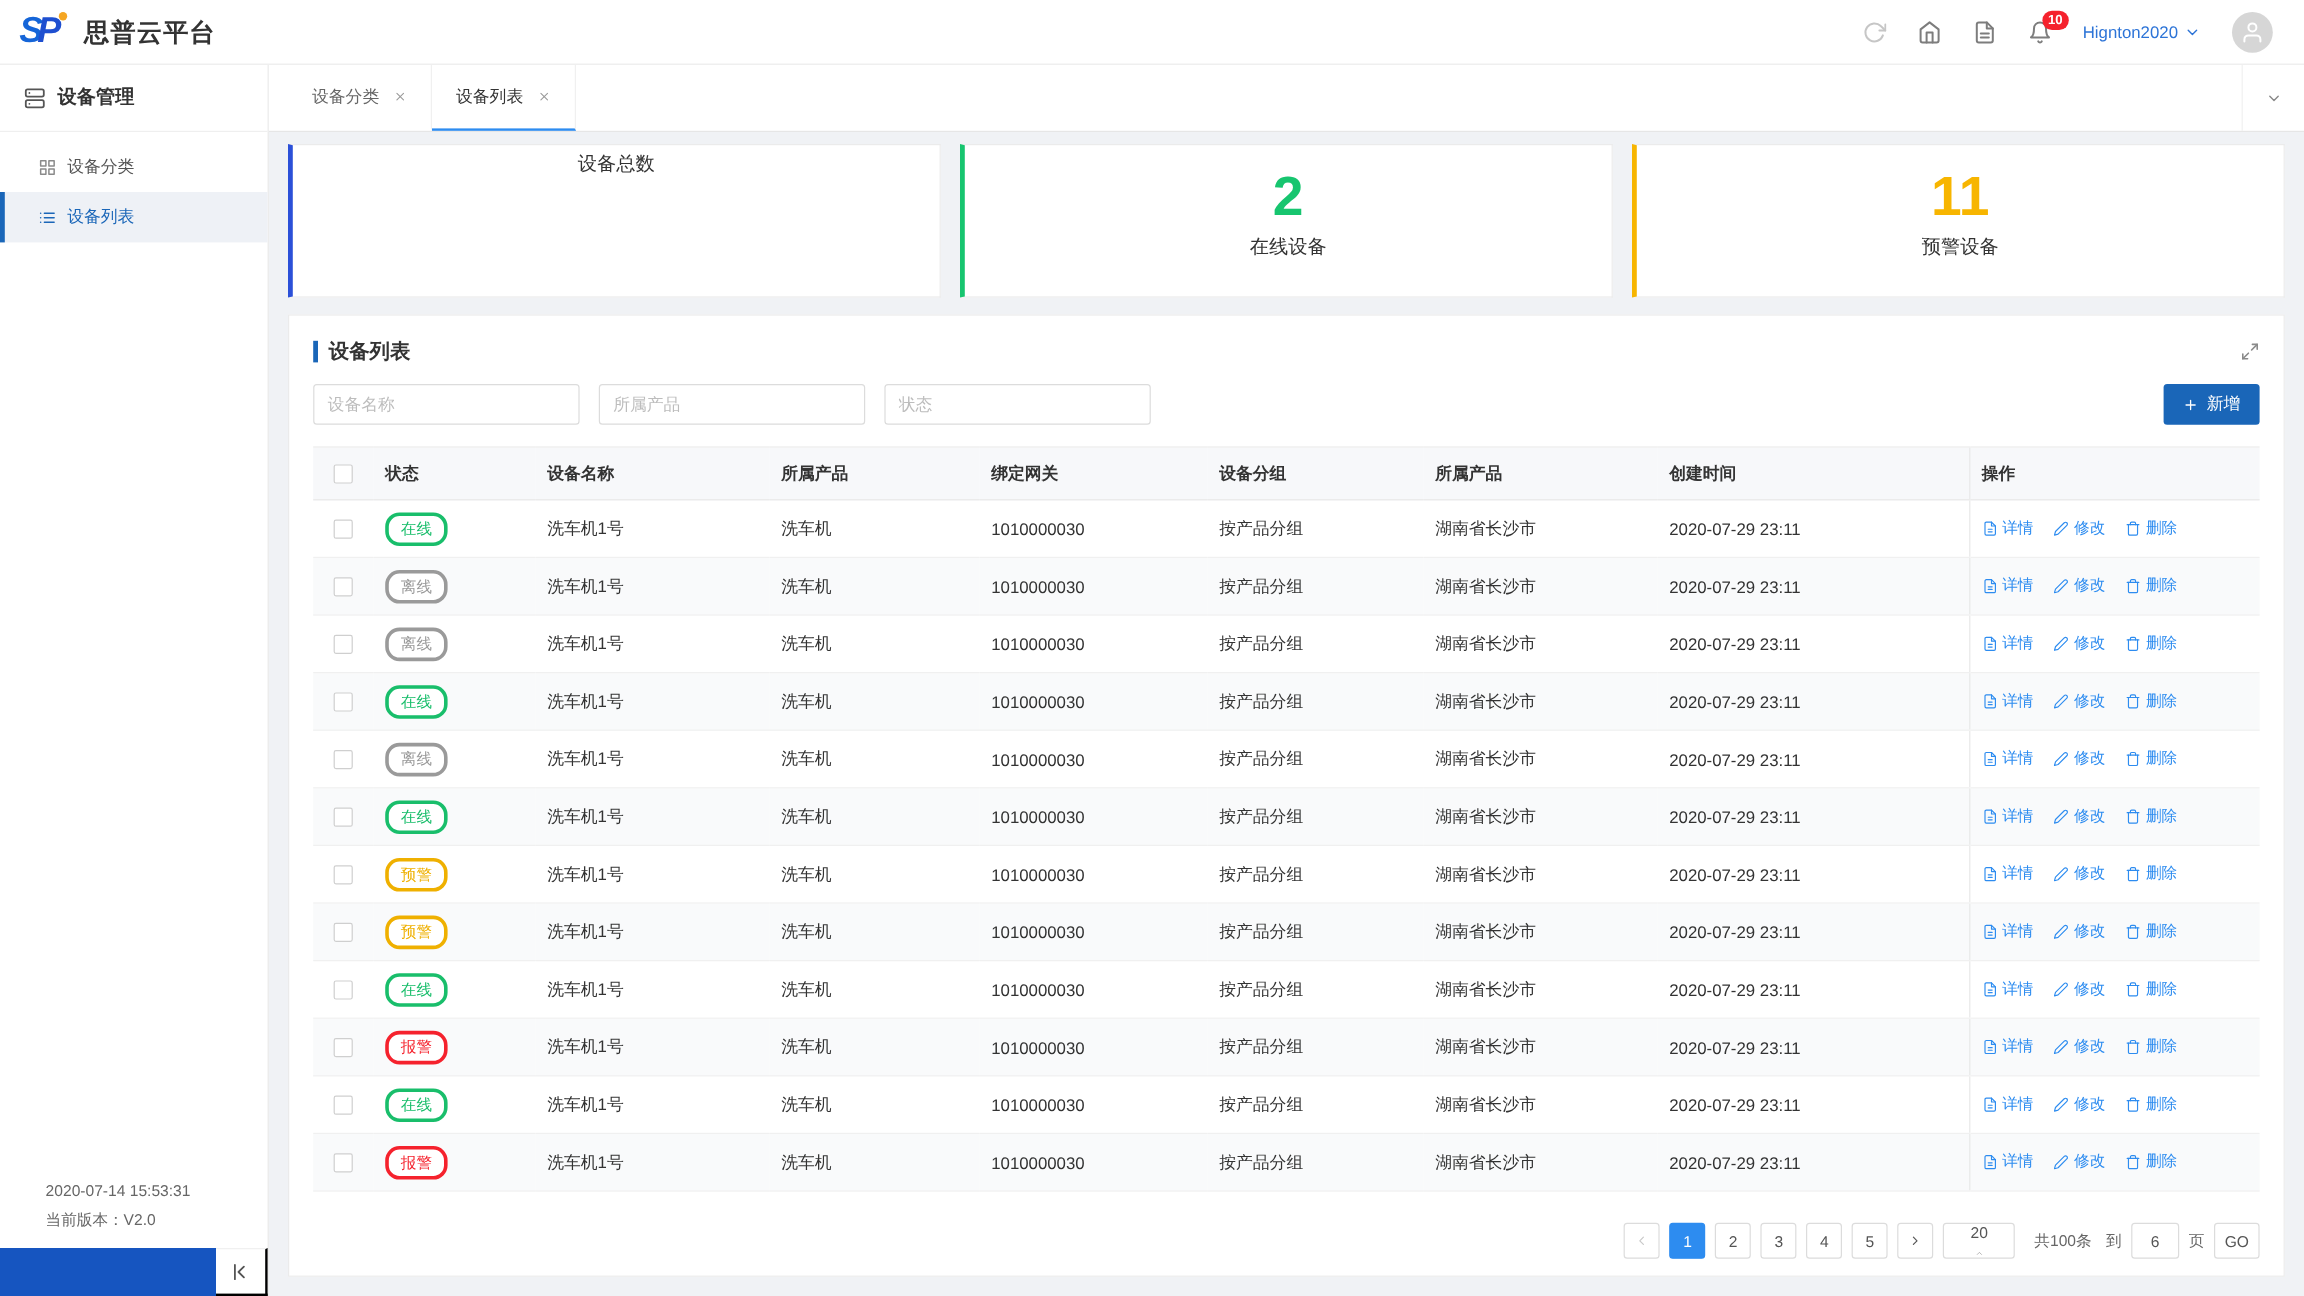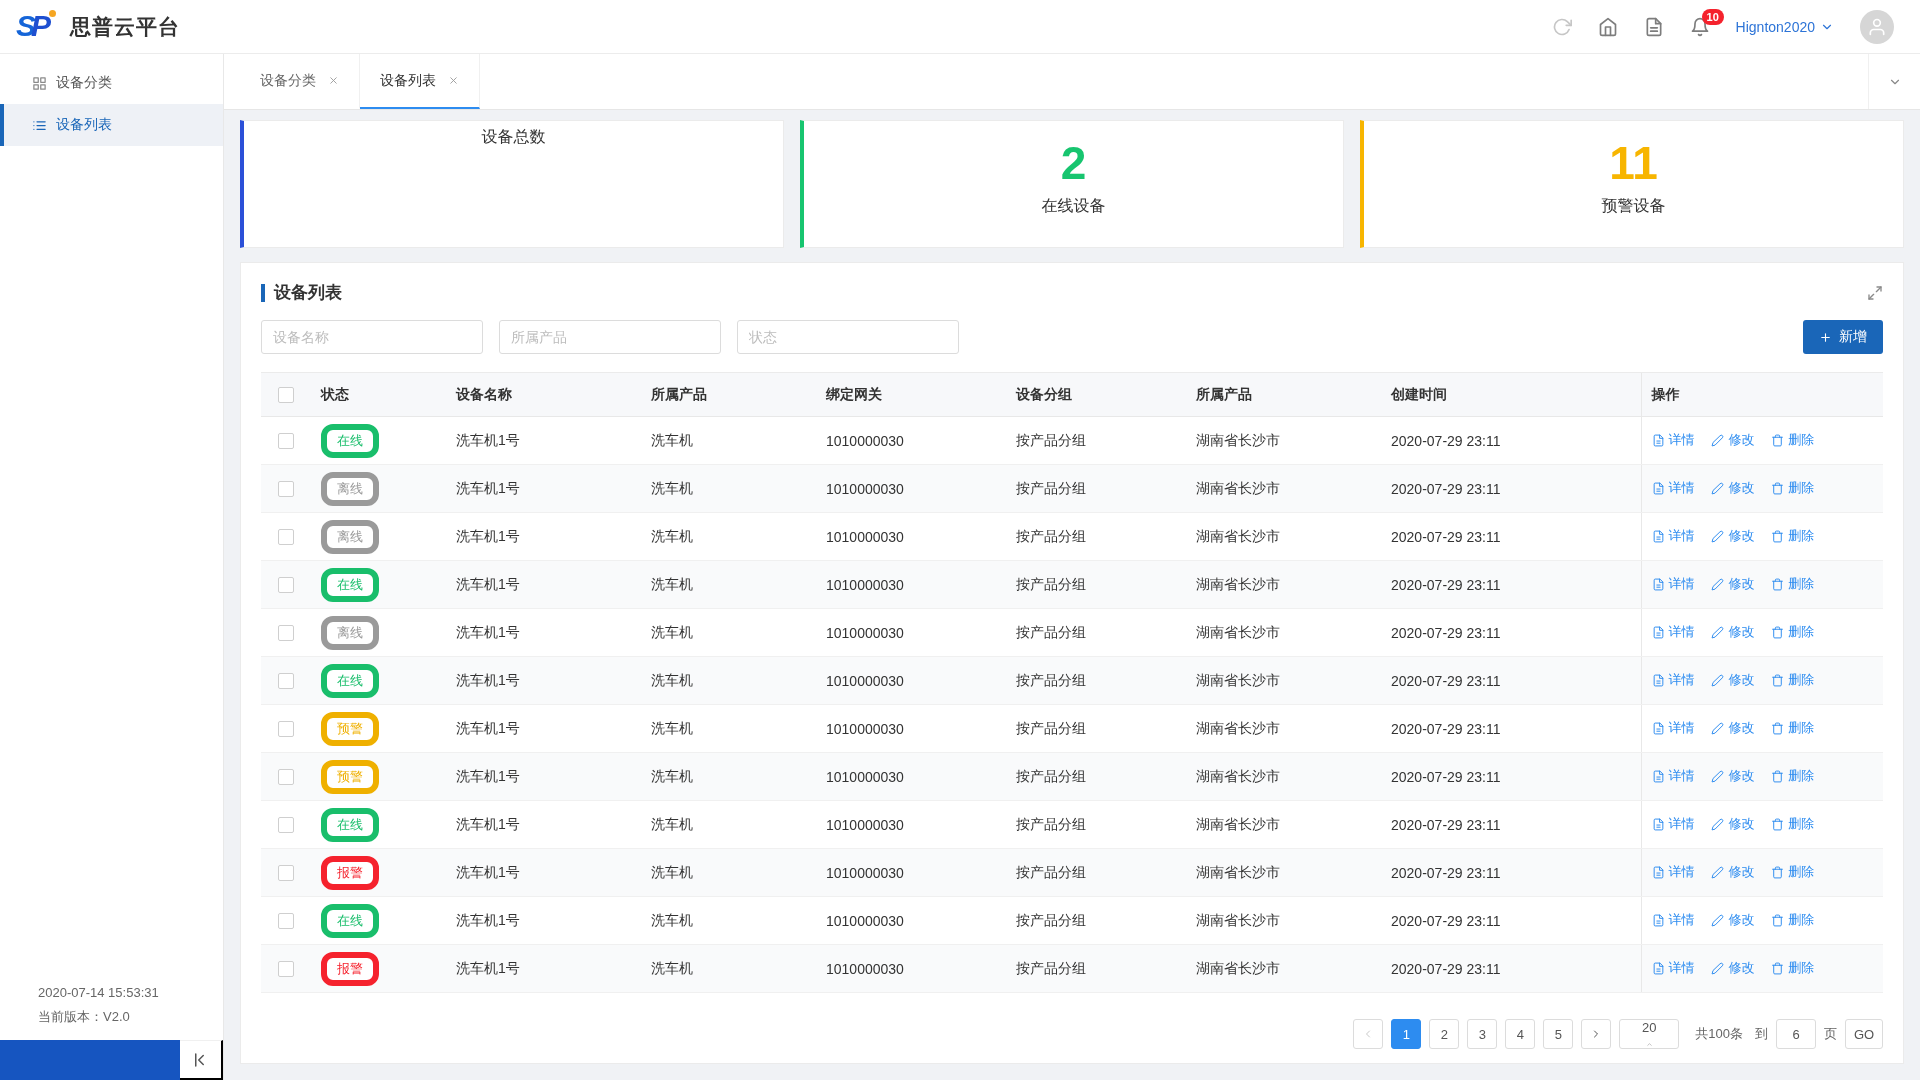--- a/index.html
+++ b/index.html
@@ -82,21 +82,21 @@
   table { width:100%; border-collapse:collapse; table-layout:fixed; }
   thead th { height:44px; background:#f7f8fa; border-top:1px solid #ebebeb; border-bottom:1px solid #e8e8e8;
     font-size:14px; font-weight:700; color:#333; text-align:left; padding-left:10px; }
   thead th.col-check, tbody td.col-check { text-align:center; padding-left:0; }
   tbody td { height:48px; border-bottom:1px solid #f0f0f0; font-size:14px; color:#333; padding-left:10px; }
   tbody tr:nth-child(even) { background:#f9fafb; }
   .col-actions { border-left:1px solid #e8e8e8; }
   .checkbox { display:inline-block; width:16px; height:16px; border:1px solid #cfcfcf; border-radius:2px;
     background:#fff; vertical-align:middle; cursor:pointer; }
   .status-pill { display:inline-block; min-width:48px; text-align:center; padding:2px 10px;
-    border:6px solid #a16207; border-radius:12px; font-size:13px; color:#999; background:#fff; }
+    border:3px solid #a16207; border-radius:12px; font-size:13px; color:#999; background:#fff; }
   .action-link { display:inline-flex; align-items:center; gap:4px; color:#2d8cf0; font-size:13px;
     margin-right:13px; cursor:pointer; text-decoration:none; }
   .action-link .ic { stroke-width:1.8; }
 
   .pagination { margin-top:auto; padding-top:14px; display:flex; justify-content:flex-end;
     align-items:center; gap:8px; font-size:13px; color:#666; }
   .pg-btn { min-width:30px; height:30px; border:1px solid #dcdcdc; border-radius:3px; background:#fff;
     display:flex; align-items:center; justify-content:center; color:#555; font-size:13px; cursor:pointer; }
   .pg-btn.active { background:#2d8cf0; border-color:#2d8cf0; color:#fff; }
   .pg-btn.disabled { color:#c9c9c9; }
@@ -162,20 +162,29 @@
             <path d="M20 21v-2a4 4 0 0 0-4-4H8a4 4 0 0 0-4 4v2"></path>
             <circle cx="12" cy="7" r="4"></circle>
           </svg>
       </span>
     </div>
   </header>
 
   <div class="shell">
 
     <aside class="sidebar">
+      <div class="side-head">
+        <svg class="ic" width="18" height="18" viewBox="0 0 24 24">
+            <rect x="2" y="2" width="20" height="8" rx="2"></rect>
+            <rect x="2" y="14" width="20" height="8" rx="2"></rect>
+            <line x1="6" y1="6" x2="6.01" y2="6"></line>
+            <line x1="6" y1="18" x2="6.01" y2="18"></line>
+          </svg>
+        <span>设备管理</span>
+      </div>
       <nav class="side-menu">
         <div class="side-item">
           <svg class="ic" width="15" height="15" viewBox="0 0 24 24">
               <rect x="3" y="3" width="7" height="7"></rect>
               <rect x="14" y="3" width="7" height="7"></rect>
               <rect x="14" y="14" width="7" height="7"></rect>
               <rect x="3" y="14" width="7" height="7"></rect>
             </svg>
           <span>设备分类</span>
         </div>

